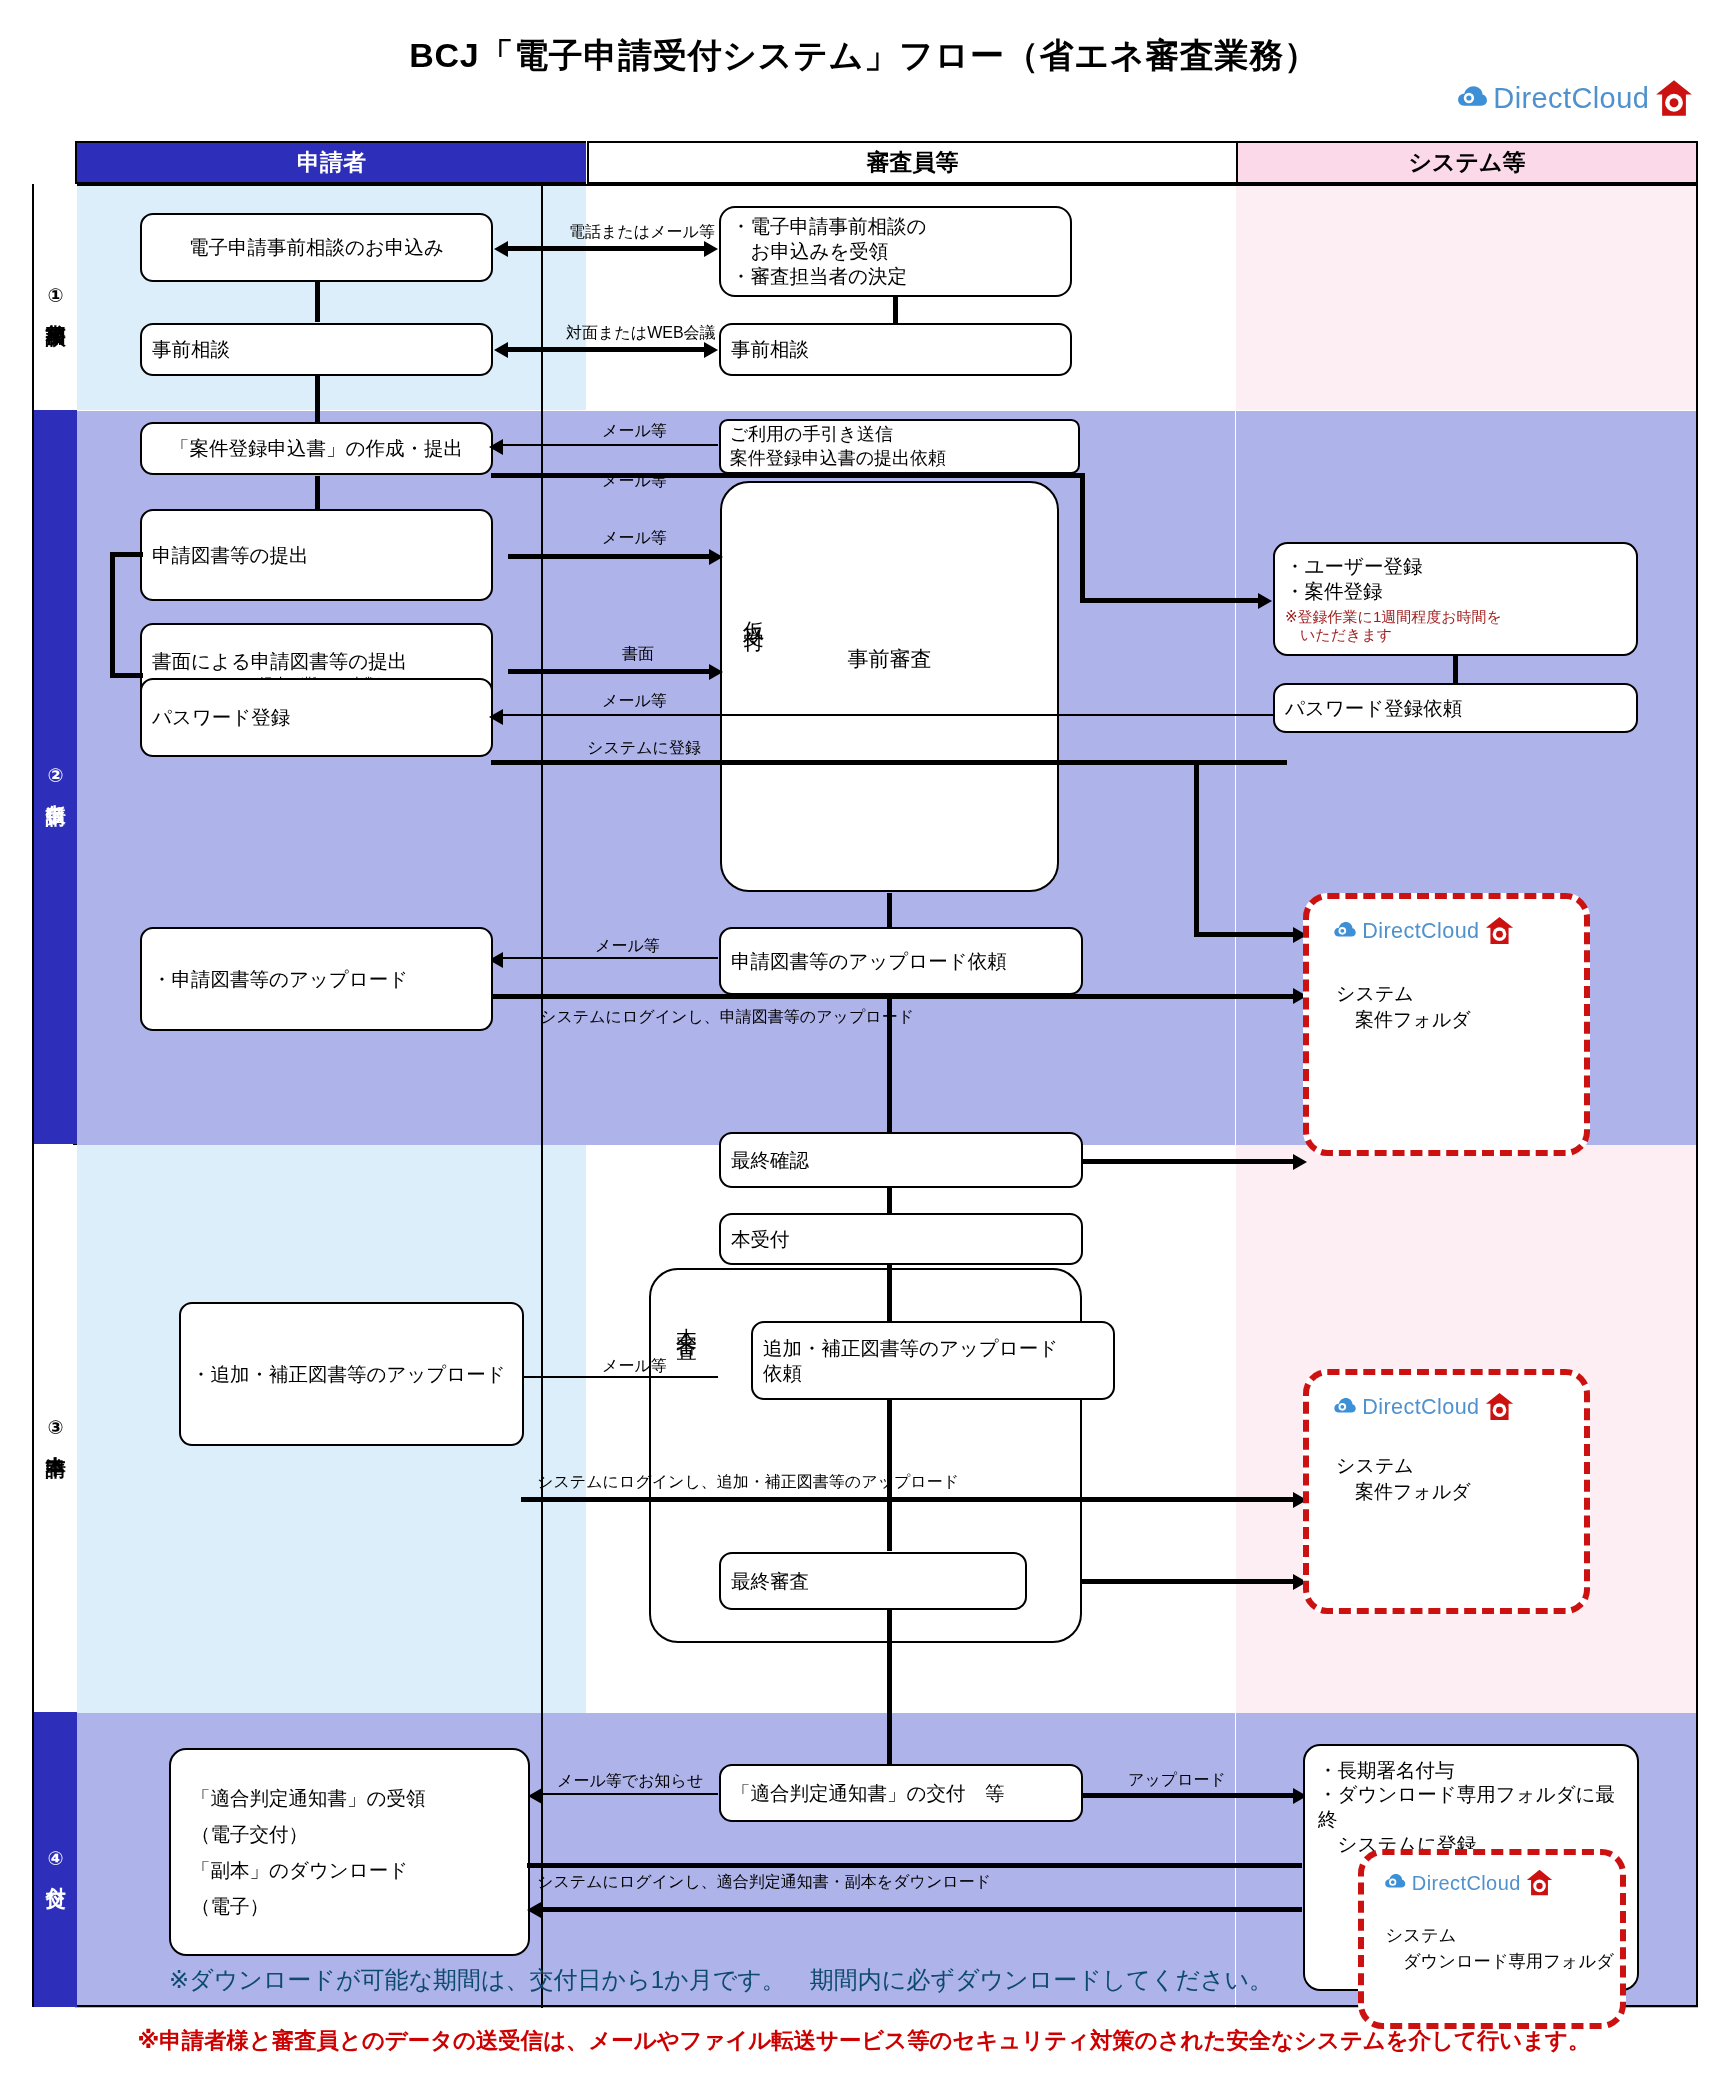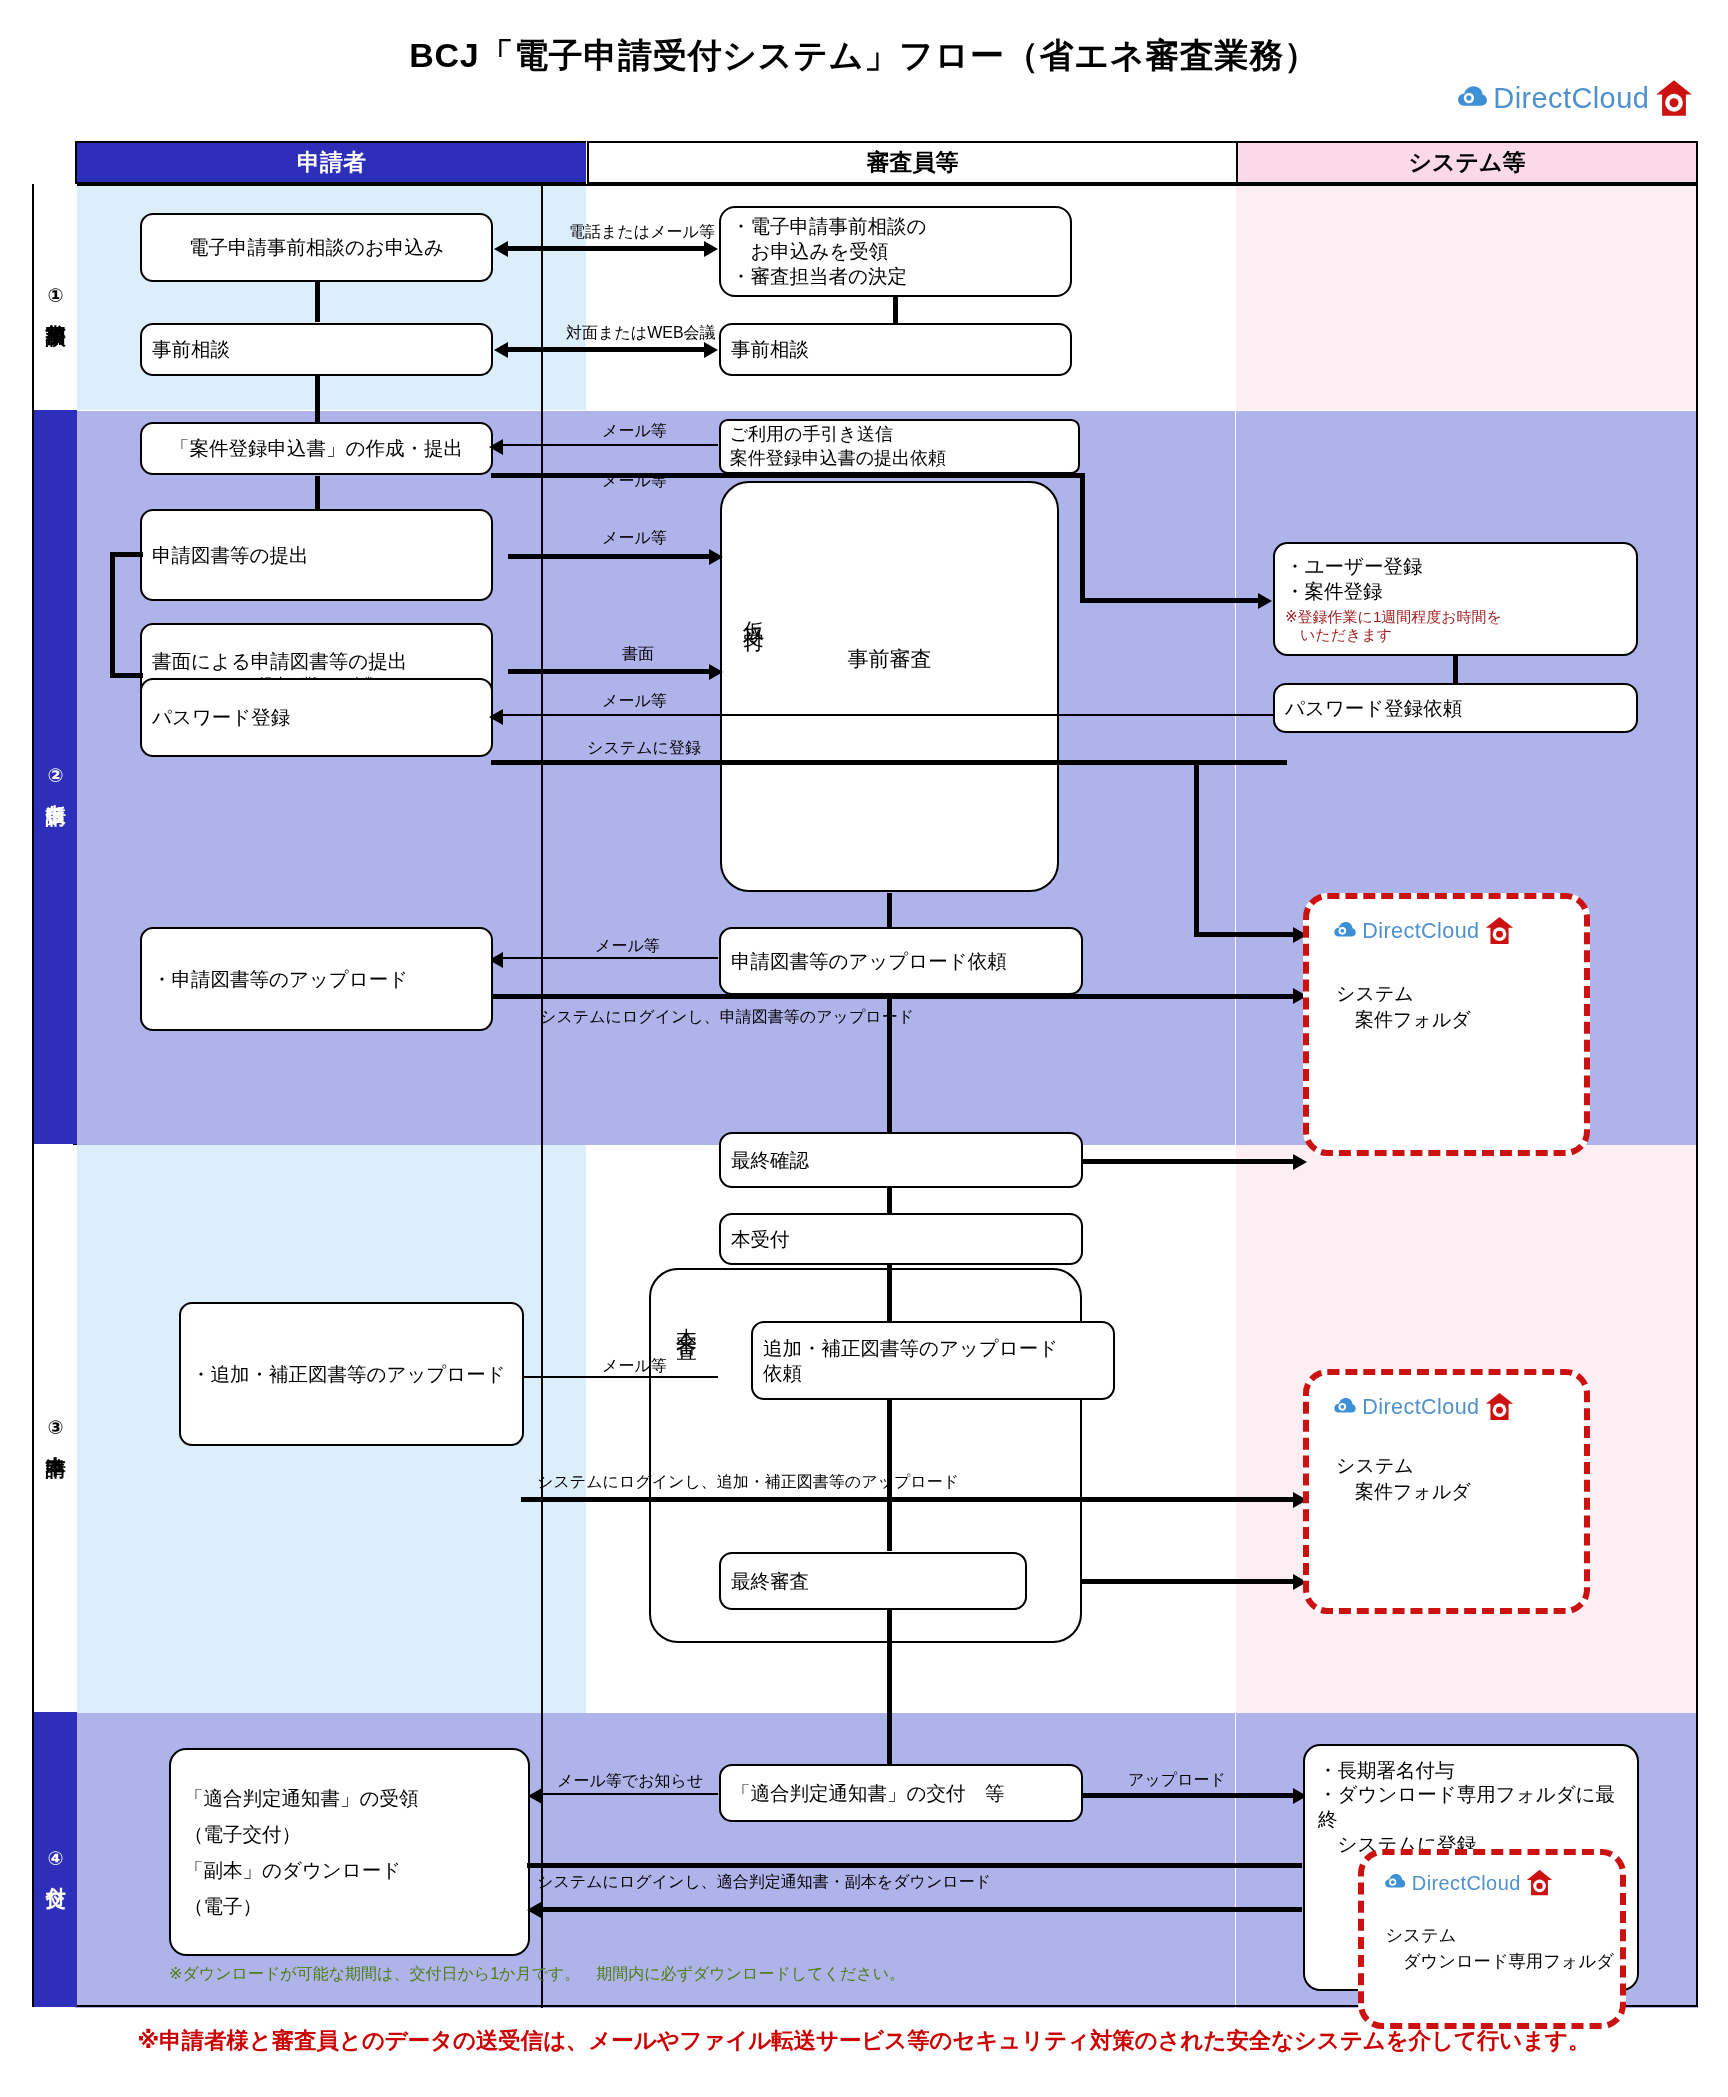--- a/index.html
+++ b/index.html
@@ -93,21 +93,21 @@
   
   .dashbox {
     position:absolute; background:#ffffff; border:6.5px dashed #cc1111; border-radius:24.5px;
   }
   .dashbox .dcwrap { position:absolute; left:23px; top:17.3px; }
   .dashbox .sysname {
     position:absolute; font-size:19px; color:#000; line-height:1.35; white-space:pre;
   }
 
   
-  .red-note { position:absolute; color:#4d7c0f; font-size:16px; white-space:nowrap; }
+  .red-note { position:absolute; color:#0c4a6e; font-size:24px; white-space:nowrap; }
   .footer {
     position:absolute; left:0; top:2025px; width:1728px; text-align:center;
     color:#cc0000; font-size:22.4px; font-weight:bold;
   }
 </style>
 </head>
 <body>
 
 <div id="stage">
 
@@ -405,21 +405,21 @@
       <div class="sysname" style="left:27px; top:78px;">システム</div>
       <div class="sysname" style="left:27px; top:104px;">　案件フォルダ</div>
     </div>
 
     <div class="v thick" style="left:855px; top:1469px; height:154px;"></div>
 
     <div class="node" style="left:687px; top:1623px; width:364px; height:58px;">
       <span>「適合判定通知書」の交付　等</span>
     </div>
 
-    <div class="node" style="left:137px; top:1607px; width:361px; height:208px; border-radius:17.3px; padding:13px 13px;">
+    <div class="node" style="left:137px; top:1607px; width:361px; height:208px; border-radius:17.3px; padding:13px 20px;">
       <span style="line-height:1.85;">「適合判定通知書」の受領</span>
       <span style="line-height:1.85;">（電子交付）</span>
       <span style="line-height:1.85;">「副本」のダウンロード</span>
       <span style="line-height:1.85;">（電子）</span>
     </div>
 
     <div class="h" style="left:509px; top:1652px; width:177px;"></div>
     <div class="arr l" style="left:496px; top:1647px;"></div>
     <div class="lbl" style="left:525px; top:1630px;">メール等でお知らせ</div>
 

